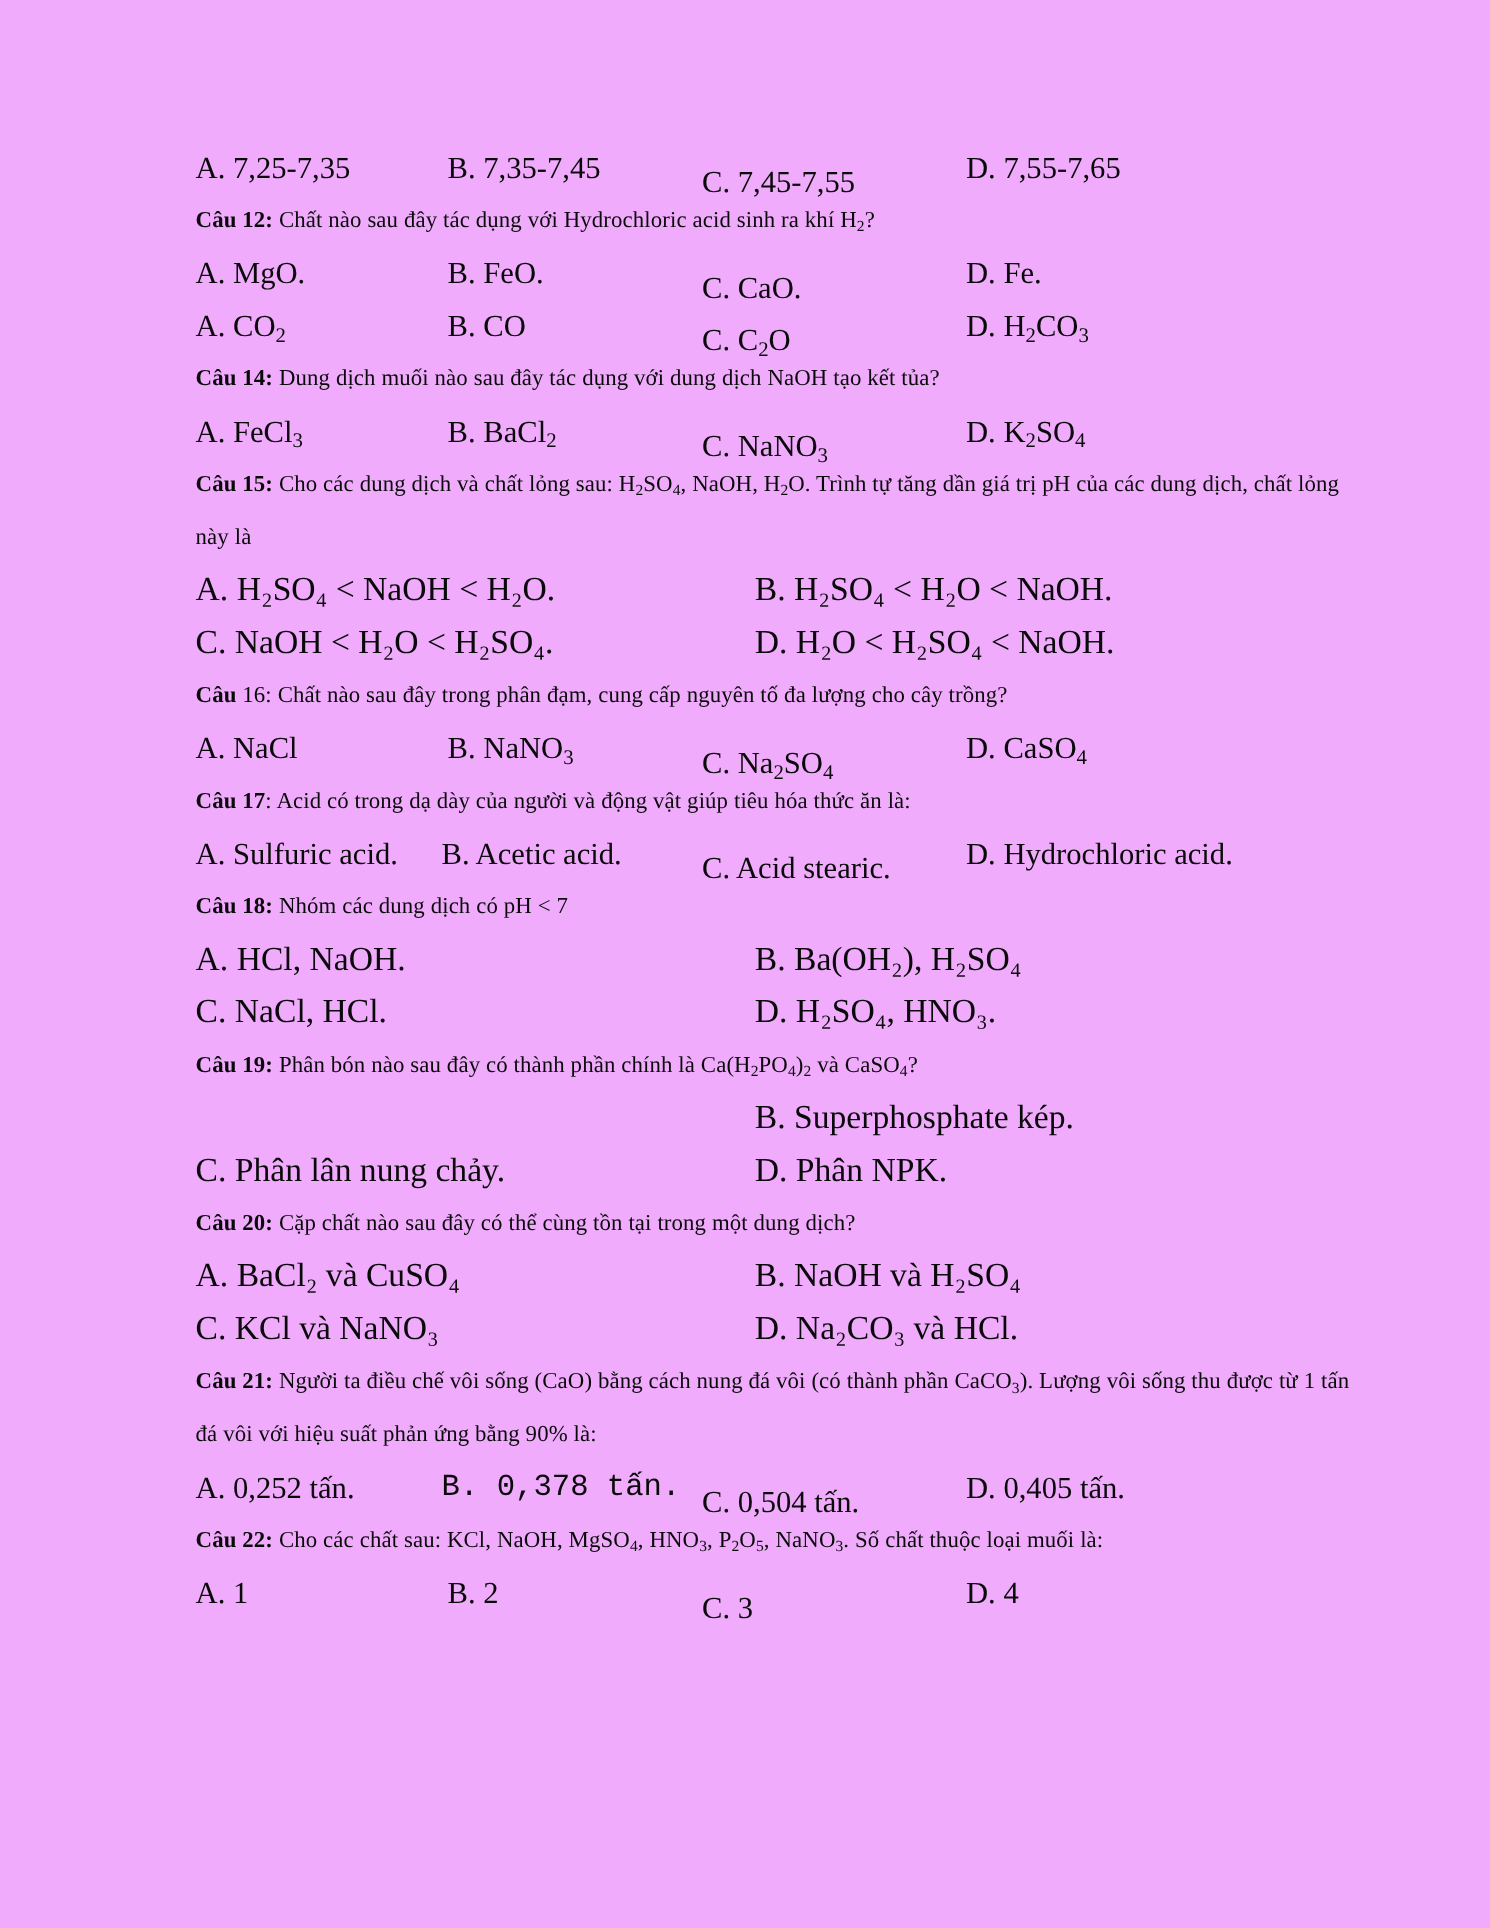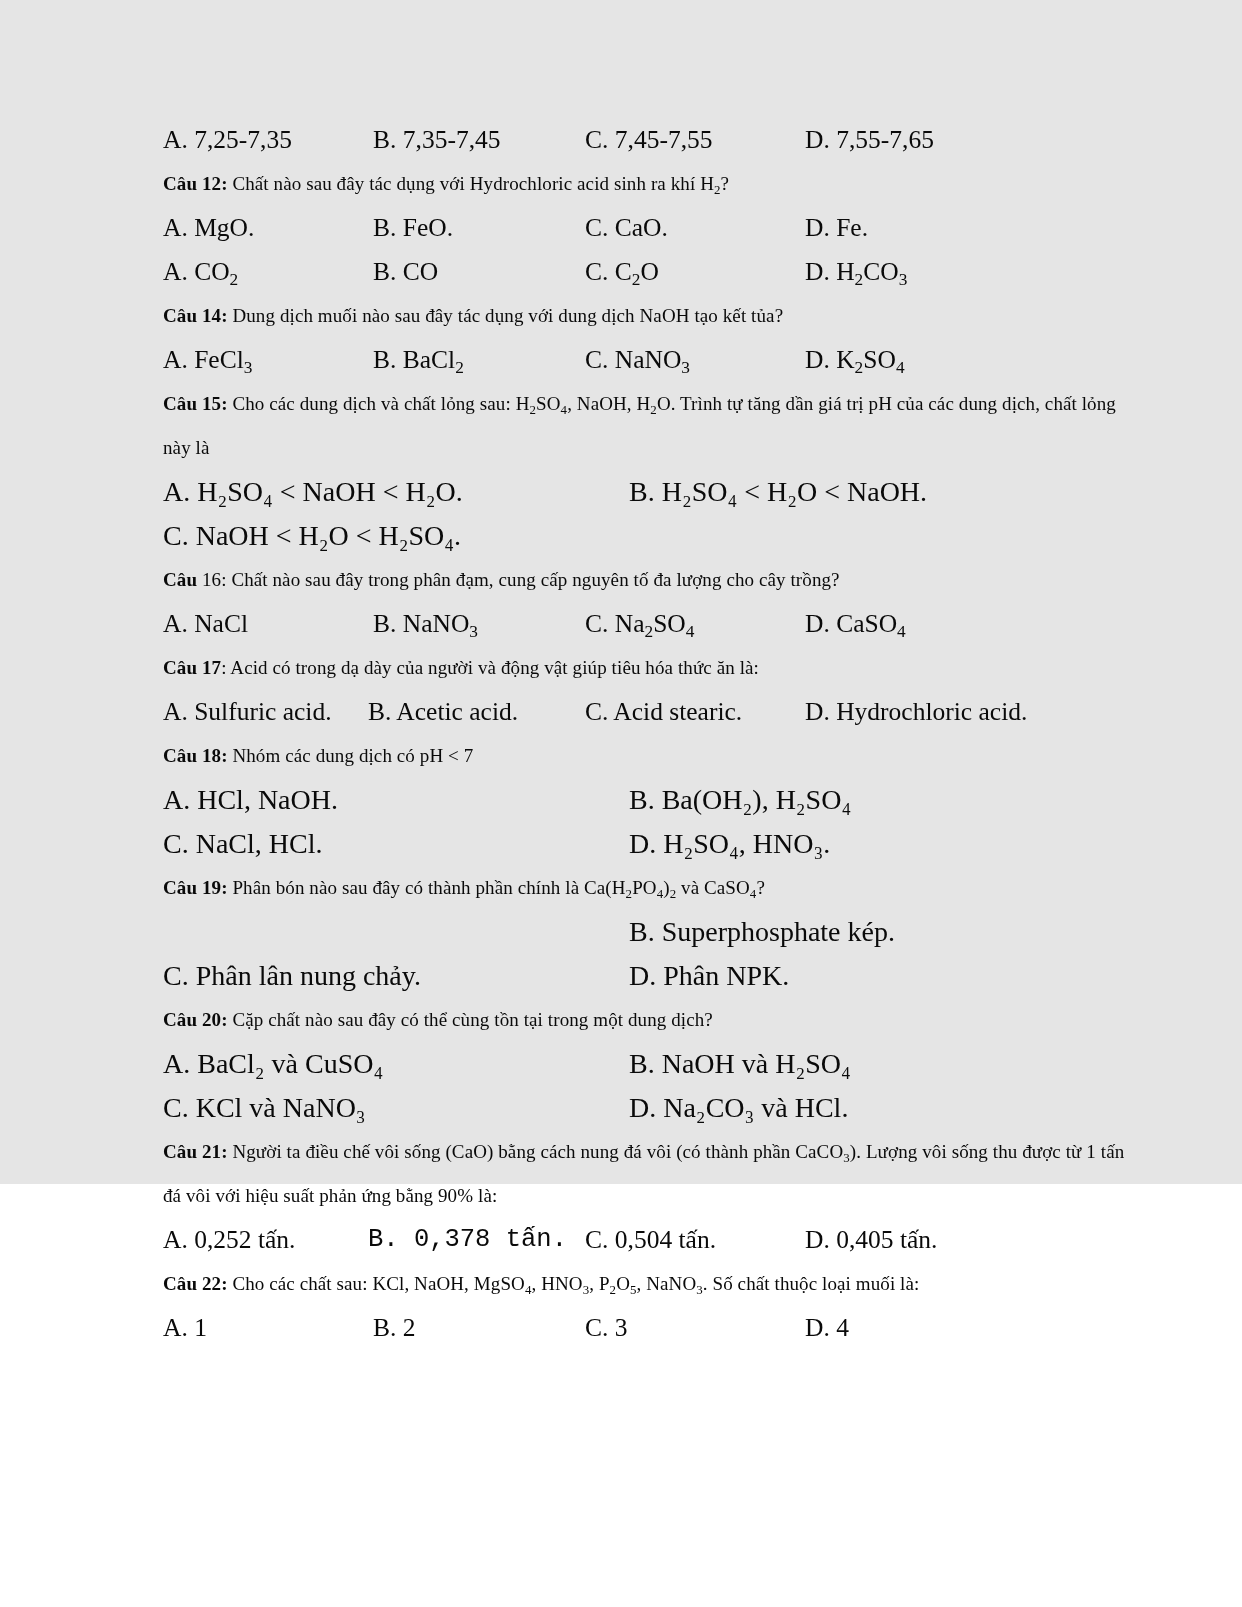--- a/index.html
+++ b/index.html
@@ -10,24 +10,24 @@
   body {
     width: 1242px;
     height: 1607px;
     font-family: "Liberation Serif", "DejaVu Serif", serif;
     color: #0a0a0a;
     -webkit-font-smoothing: antialiased;
   }
   .page {
     position: relative;
     width: 1242px;
-    height: 1184px;
+    height: 1607px;
     box-sizing: border-box;
     padding: 118px 98px 0 163px;
-    background: #e5e5e5;
+    background: #f0abfc;
   }
   .line {
     font-size: 19px;
     line-height: 44px;
     white-space: nowrap;
     letter-spacing: 0.1px;
   }
   .line.wrap {
     white-space: normal;
   }
@@ -45,21 +45,21 @@
     font-size: 25.5px;
     line-height: 44px;
   }
   .opts4 > span {
     position: absolute;
     top: 0;
     white-space: nowrap;
   }
   .c1 { left: 0; }
   .c2 { left: 210px; }
-  .c3 { left: 422px; }
+  .c3 { left: 422px; margin-top: 12px; }
   .c4 { left: 642px; }
   
   .opts2 {
     display: block;
     position: relative;
     height: 44px;
     font-size: 28px;
     line-height: 44px;
   }
   .opts2 > span {
@@ -119,20 +119,21 @@
 
   <div class="line wrap">
     <span class="qlabel">Câu 15:</span><span> Cho các dung dịch và chất lỏng sau: H</span><sub>2</sub><span>SO</span><sub>4</sub><span>, NaOH, H</span><sub>2</sub><span>O. Trình tự tăng dần giá trị pH của các dung dịch, chất lỏng này là</span>
   </div>
   <div class="opts2">
     <span class="h1">A. H₂SO₄ &lt; NaOH &lt; H₂O.</span>
     <span class="h2">B.  H₂SO₄ &lt; H₂O &lt; NaOH.</span>
   </div>
   <div class="opts2">
     <span class="h1">C. NaOH &lt; H₂O &lt; H₂SO₄.</span>
+    <span class="h2">D. H₂O &lt; H₂SO₄ &lt; NaOH.</span>
   </div>
 
   <div class="line">
     <span class="qlabel">Câu</span><span class="qnum-reg"> 16:</span><span> Chất nào sau đây trong phân đạm, cung cấp nguyên tố đa lượng cho cây trồng?</span>
   </div>
   <div class="opts4">
     <span class="c1">A. NaCl</span>
     <span class="c2"><span>B. NaNO</span><sub>3</sub></span>
     <span class="c3"><span>C. Na</span><sub>2</sub><span>SO</span><sub>4</sub></span>
     <span class="c4"><span>D. CaSO</span><sub>4</sub></span>

